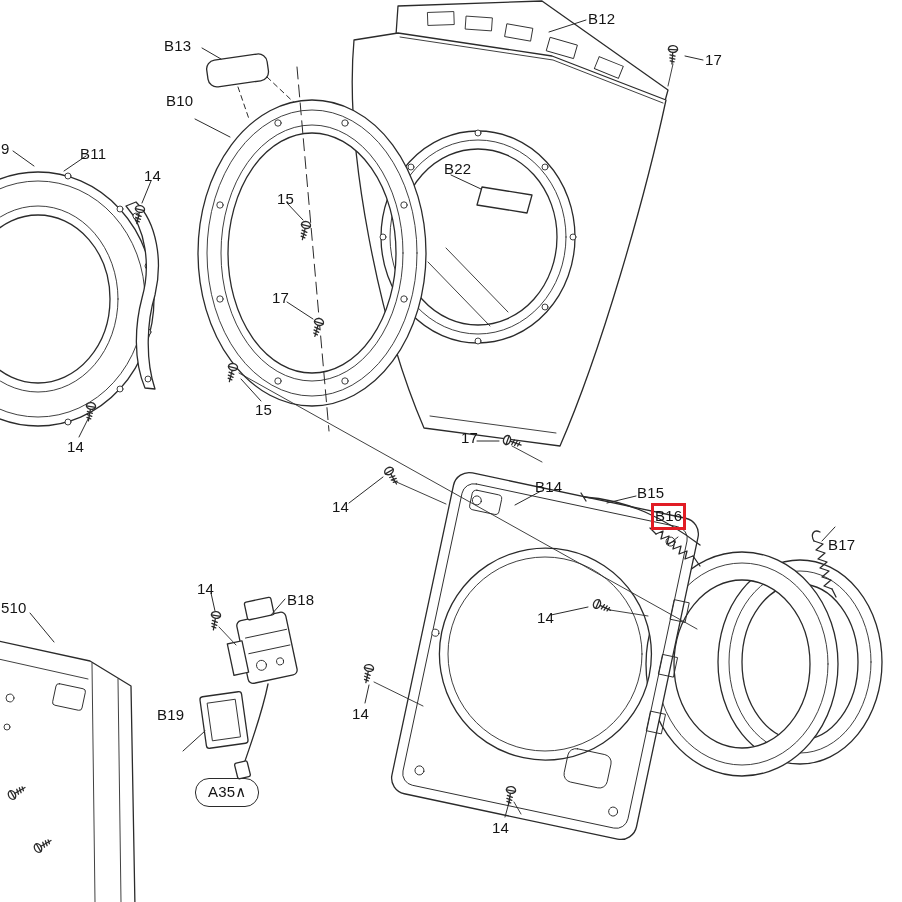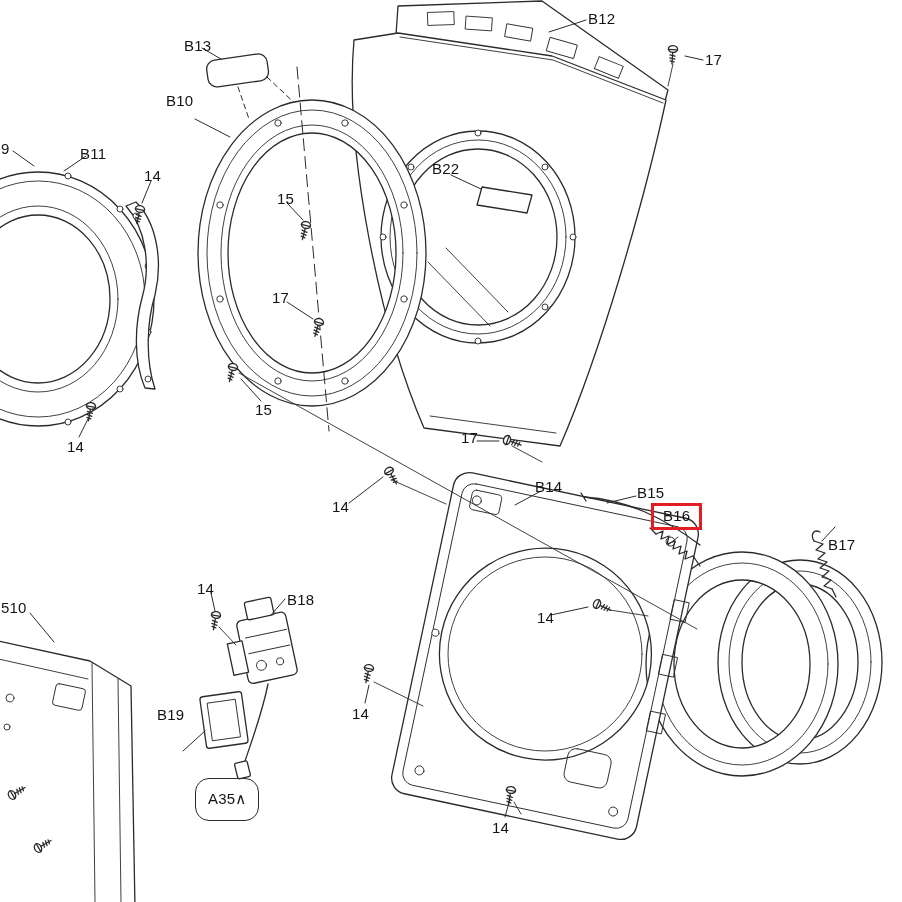--- a/index.html
+++ b/index.html
@@ -9,22 +9,22 @@
   #art path, #art rect, #art circle, #art ellipse, #art line, #art polyline {
     stroke:var(--line,#2b2b2b); stroke-width:1.3; fill:none; stroke-linecap:round; stroke-linejoin:round;
   }
   #art .fw { fill:#ffffff; }
   #art .ann { fill:#ffffff; fill-rule:evenodd; }
   #art .thin, #art .thin * { stroke-width:0.9; }
   #art .ldr, #art .ldr * { stroke-width:1; }
   #art .dash { stroke-dasharray:12 6; stroke-width:1; }
   #art .dash2 { stroke-dasharray:5 4; stroke-width:1; }
   .callout { position:absolute; font-size:15px; line-height:1.25; color:var(--ink,#141414); white-space:nowrap; letter-spacing:.2px; }
-  .callout.red-box { border:3px solid var(--highlight,#e11d25); padding:1px 9px; }
-  .callout.balloon { border:1.6px solid var(--line,#2b2b2b); border-radius:14px; padding:11px 12px; }
+  .callout.red-box { border:3px solid var(--highlight,#e11d25); padding:1px 1px; }
+  .callout.balloon { border:1.6px solid var(--line,#2b2b2b); border-radius:14px; padding:4px 12px; }
 </style>
 </head>
 <body>
 
 <div id="stage">
 
   <svg id="art" width="902" height="902" viewBox="0 0 902 902" xmlns="http://www.w3.org/2000/svg">
     <defs>
       <g id="screw-sym">
         <ellipse class="fw" cx="0" cy="0" rx="4.6" ry="3.4"></ellipse>
@@ -220,27 +220,27 @@
       <path d="M365,703 L369,685"></path>
       <path d="M183,751 L205,731"></path>
       <path d="M505,817 L510,799"></path>
       <path d="M30,613 L54,642"></path>
     </g>
   </svg>
 
   <div>
     <span class="callout" style="left:588px;top:10px">B12</span>
     <span class="callout" style="left:705px;top:51px">17</span>
-    <span class="callout" style="left:184px;top:37px">B13</span>
+    <span class="callout" style="left:164px;top:37px">B13</span>
     <span class="callout" style="left:166px;top:92px">B10</span>
     <span class="callout" style="left:80px;top:145px">B11</span>
     <span class="callout" style="left:1px;top:140px">9</span>
     <span class="callout" style="left:144px;top:167px">14</span>
     <span class="callout" style="left:277px;top:190px">15</span>
-    <span class="callout" style="left:432px;top:160px">B22</span>
+    <span class="callout" style="left:444px;top:160px">B22</span>
     <span class="callout" style="left:272px;top:289px">17</span>
     <span class="callout" style="left:255px;top:401px">15</span>
     <span class="callout" style="left:67px;top:438px">14</span>
     <span class="callout" style="left:461px;top:429px">17</span>
     <span class="callout" style="left:332px;top:498px">14</span>
     <span class="callout" style="left:535px;top:478px">B14</span>
     <span class="callout" style="left:637px;top:484px">B15</span>
     <span class="callout red-box" style="left:651px;top:503px">B16</span>
     <span class="callout" style="left:828px;top:536px">B17</span>
     <span class="callout" style="left:197px;top:580px">14</span>

